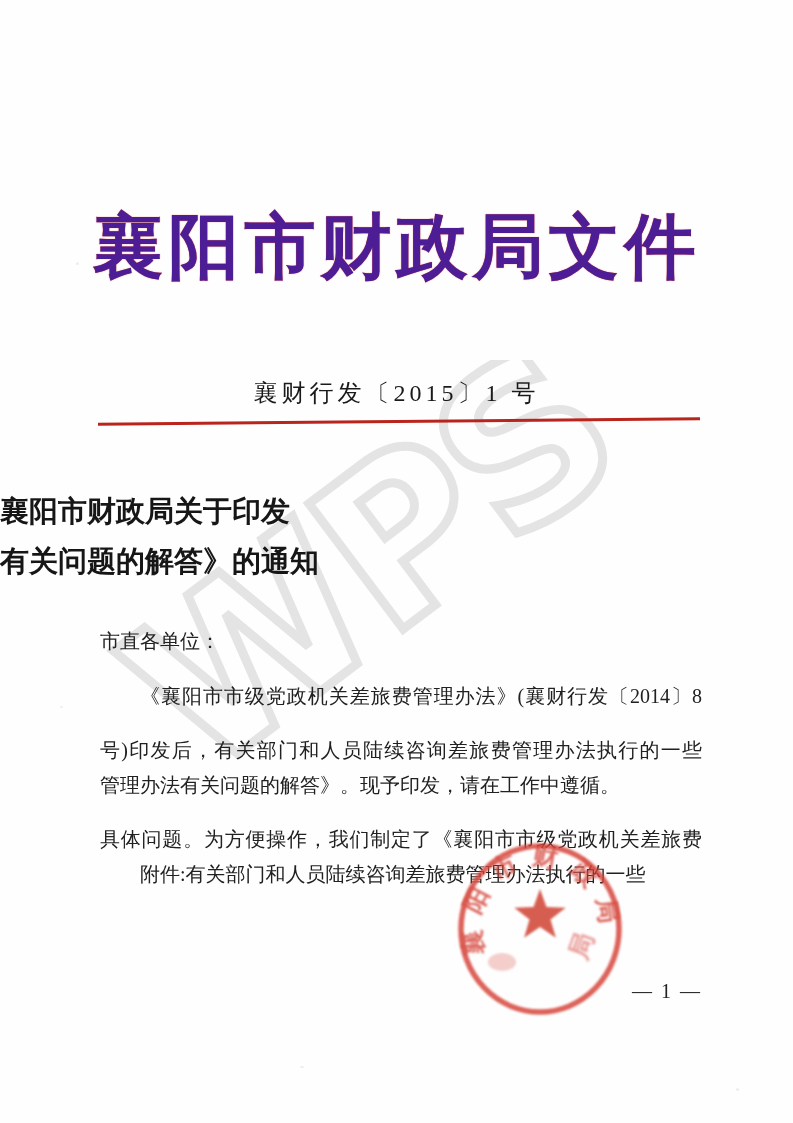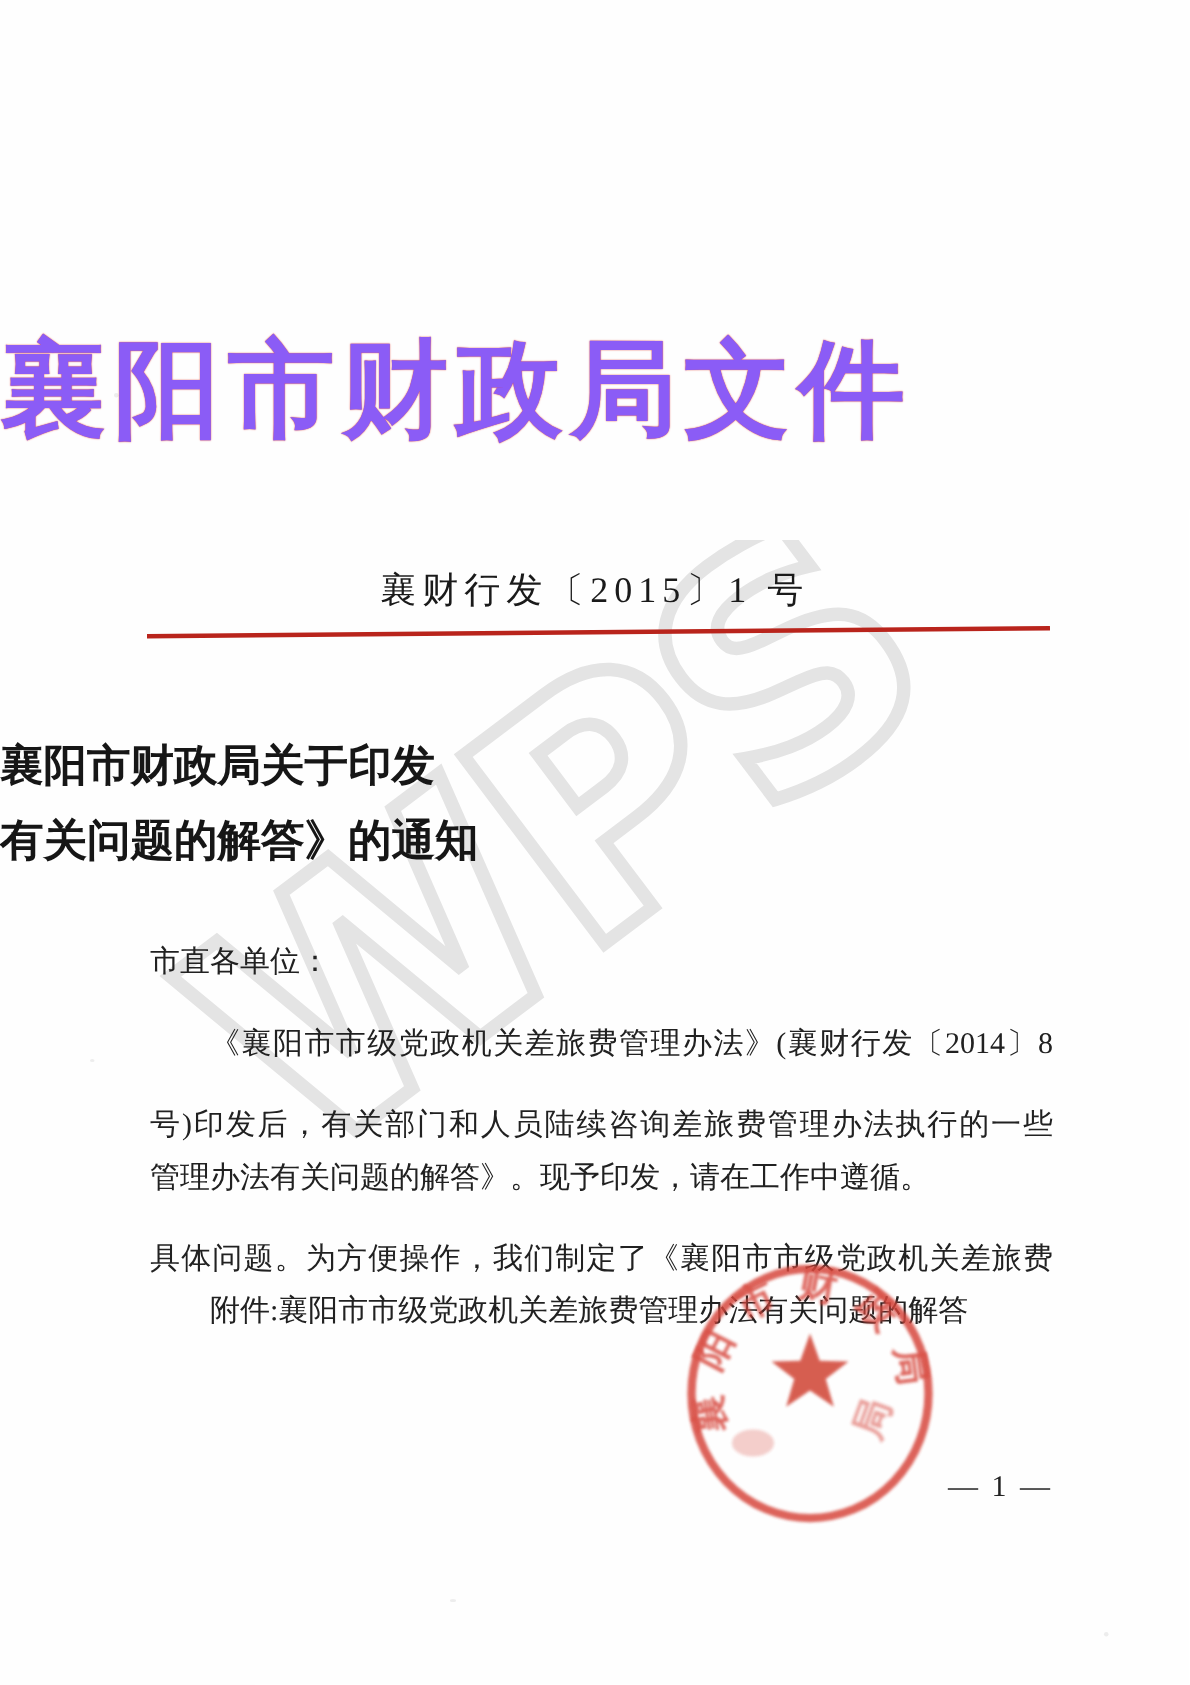--- a/index.html
+++ b/index.html
@@ -8,25 +8,25 @@
     width:793px;height:1123px;
     background:#fefefe;
     overflow:hidden;
     font-family:"Liberation Serif","DejaVu Serif",serif;
     color:#1f1f1f;
   }
   
   .watermark{position:absolute;left:70px;top:360px;z-index:0;pointer-events:none;}
   
   .agency-header{
-    position:absolute;top:213px;left:0;width:100%;
-    text-align:left;
+    position:absolute;top:200px;left:0;width:100%;
+    text-align:center;
     font-size:71px;font-weight:bold;
     letter-spacing:5px;
-    color:#8b5cf6;
+    color:#4c1d95;
     z-index:2;
     text-shadow:0 0 1px #d8281d;
     white-space:nowrap;
   }
   .doc-number{
     position:absolute;top:377px;left:0;width:100%;
     text-align:center;
     font-size:24px;letter-spacing:4px;
     color:#1a1a1a;z-index:2;
   }
@@ -91,21 +91,21 @@
     <div>襄阳市财政局关于印发</div>
     <div>有关问题的解答》的通知</div>
   </div>
 
   <div class="body-block">
     <div class="body-line">市直各单位：</div>
     <div class="body-line just indent">《襄阳市市级党政机关差旅费管理办法》(襄财行发〔2014〕8</div>
     <div class="body-line just">号)印发后，有关部门和人员陆续咨询差旅费管理办法执行的一些</div>
     <div class="body-line">管理办法有关问题的解答》。现予印发，请在工作中遵循。</div>
     <div class="body-line just">具体问题。为方便操作，我们制定了《襄阳市市级党政机关差旅费</div>
-    <div class="body-line indent">附件:襄阳市市级党政机关差旅费管理办法有关问题的解答</div>
+    <div class="body-line indent">附件:有关部门和人员陆续咨询差旅费管理办法执行的一些</div>
   </div>
 
   <svg class="seal" width="180" height="178" viewBox="0 0 180 178" aria-hidden="true">
     <defs>
       <path id="sealArc" d="M 38.5 116.5 A 60 60 0 1 1 141.5 116.5" fill="none"></path>
       <filter id="sealBlur">
           <feGaussianBlur stdDeviation="0.9"></feGaussianBlur>
         </filter>
     </defs>
 

